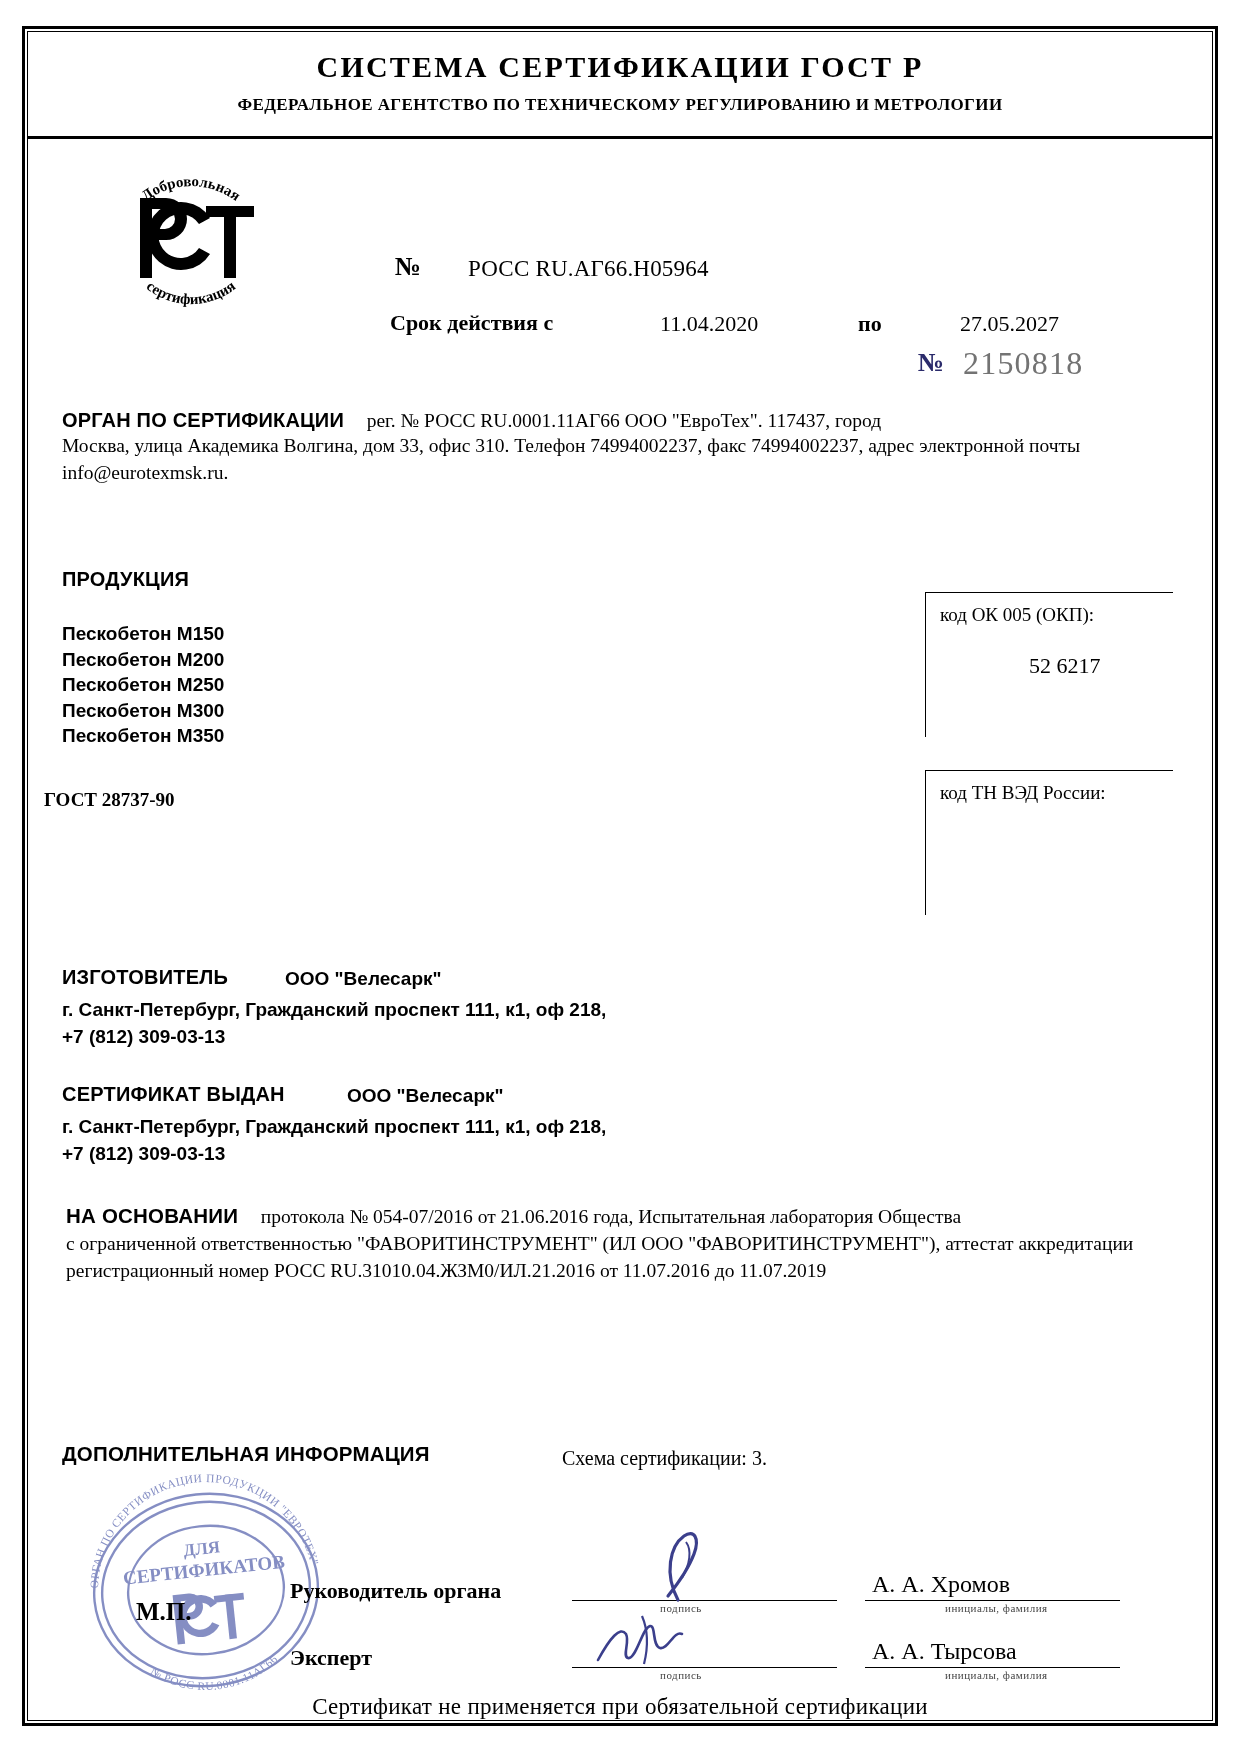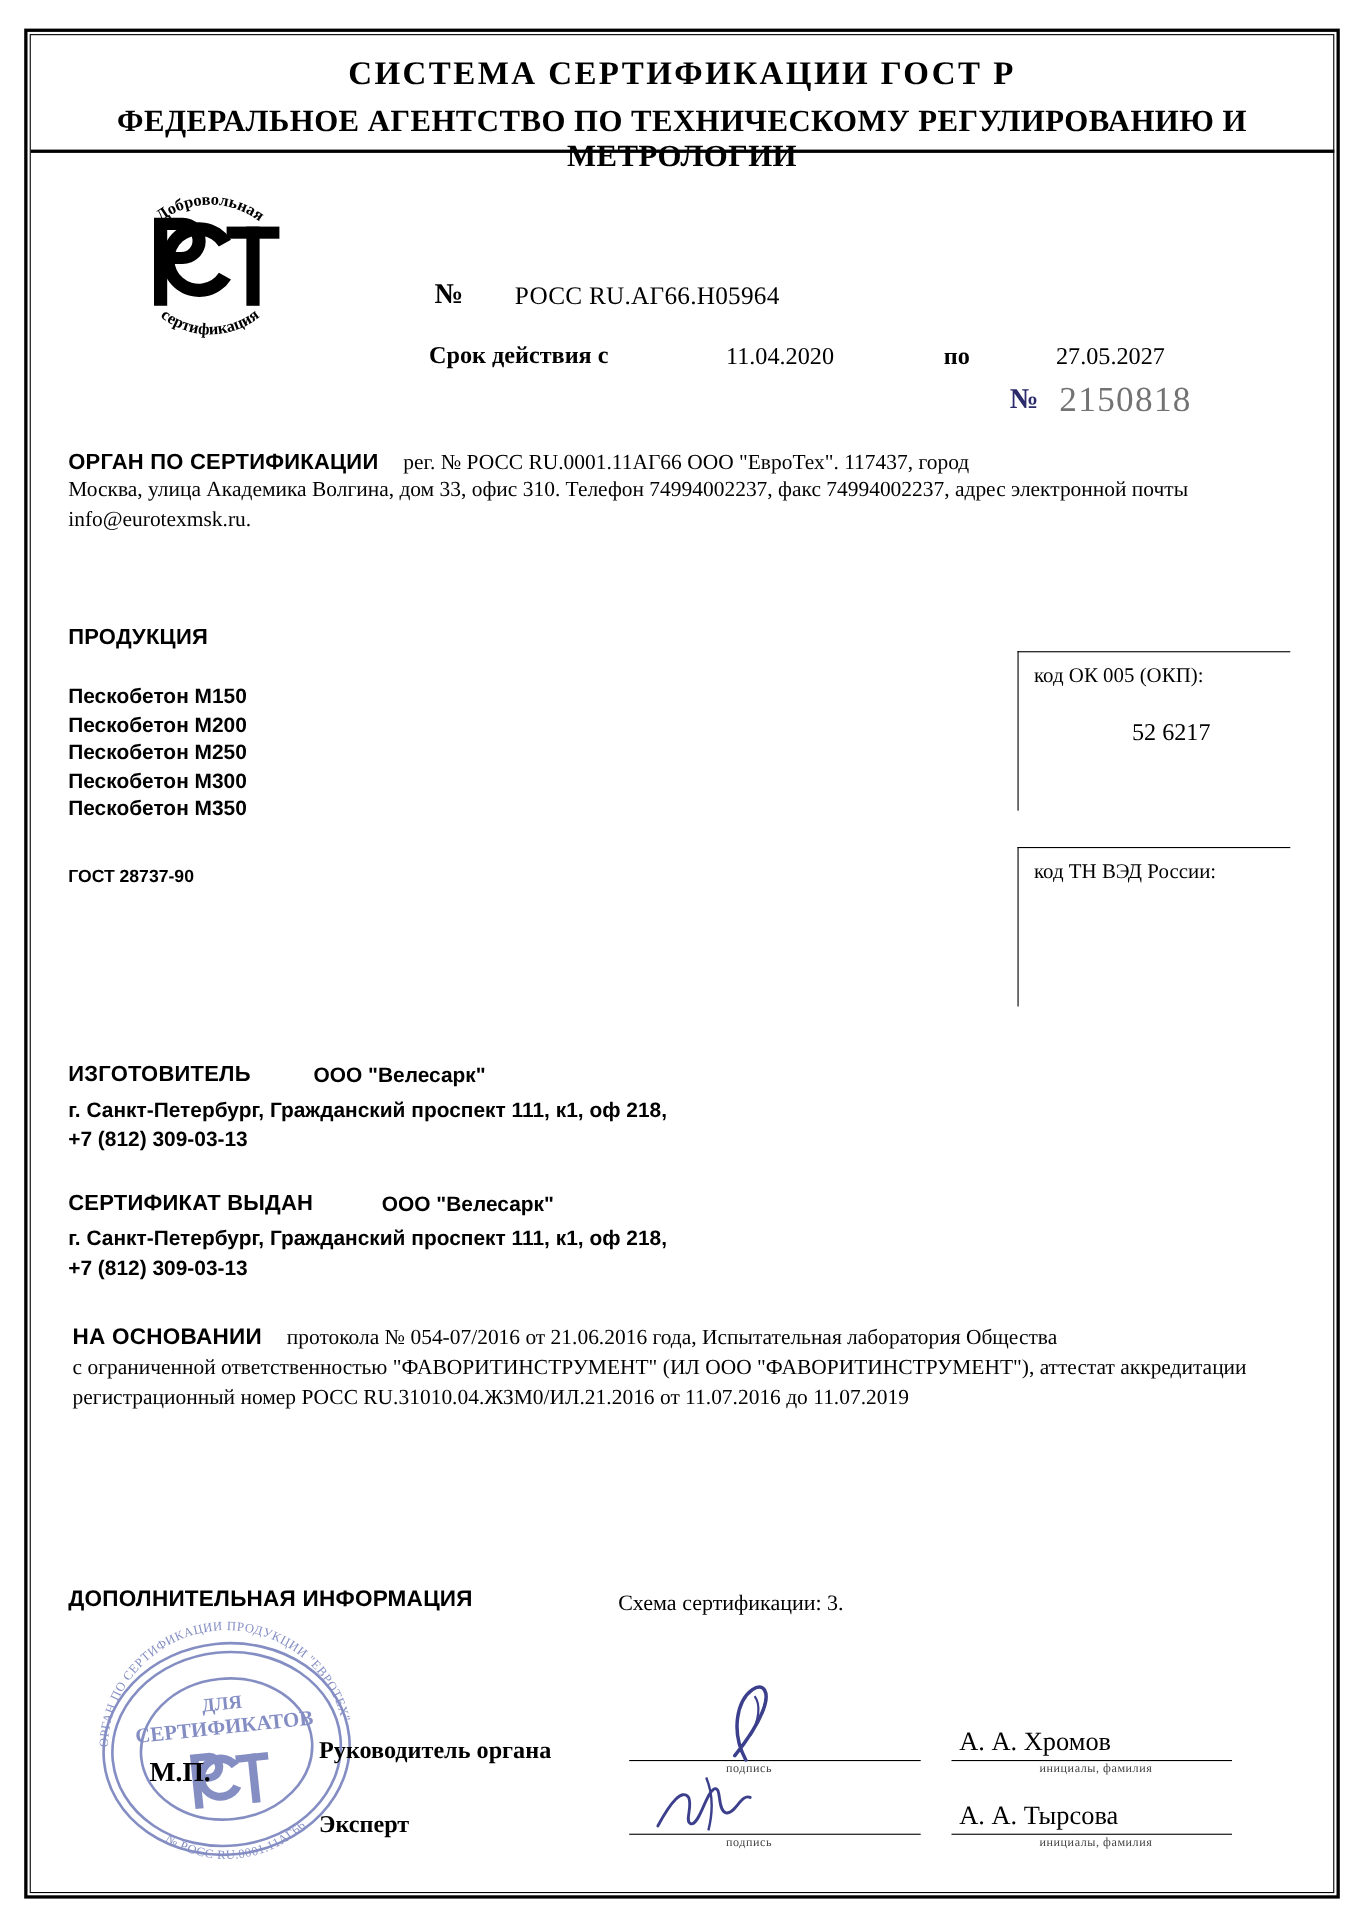--- a/index.html
+++ b/index.html
@@ -51,21 +51,21 @@
     font-family: "Liberation Serif", serif;
     font-weight: bold;
     font-size: 30px;
     letter-spacing: 2.2px;
     margin-top: 18px;
   }
   .head-line2 {
     text-align: center;
     font-family: "Liberation Serif", serif;
     font-weight: bold;
-    font-size: 28px;
+    font-size: 17px;
     letter-spacing: 0.4px;
     margin-top: 11px;
   }
   .header-rule {
     position: absolute;
     left: 28px; top: 136px;
     width: 1185px;
     height: 3px;
     background: #000;
   }
@@ -176,24 +176,24 @@
     margin-top: 20px;
   }
 
   .conform-label {
     position: absolute;
     left: 62px; top: 748px;
     font-size: 20.5px;
   }
   .conform-doc {
     position: absolute;
-    left: 62px; top: 789px;
-    font-family: Liberation Sans, sans-serif;
-    font-weight: bold;
-    font-size: 16px;
+    left: 44px; top: 789px;
+    font-family: Liberation Serif, serif;
+    font-weight: bold;
+    font-size: 19px;
   }
 
   
   .code-box-1 {
     position: absolute;
     left: 925px; top: 592px;
     width: 248px;
     height: 145px;
     border-left: 1.5px solid #000;
     border-top: 1.5px solid #000;
@@ -548,14 +548,15 @@
       <path d="M 66,14 C 72,22 70,36 62,50" stroke="#3b3f8c" stroke-width="2" fill="none"></path>
     </svg>
   </div>
   <div class="sig-ink" style="left:590px; top:1608px;">
     <svg width="130" height="70" viewBox="0 0 130 70">
       <path d="M 8,52 C 20,30 30,18 36,26 C 40,34 32,48 38,50 C 46,52 52,20 60,18 C 66,17 62,38 70,40 C 78,42 84,22 92,26" stroke="#3b3f8c" stroke-width="2.6" fill="none" stroke-linecap="round"></path>
       <path d="M 52,8 C 58,22 58,40 54,56" stroke="#3b3f8c" stroke-width="2.2" fill="none"></path>
     </svg>
   </div>
 
+  <div class="footer-note">Сертификат не применяется при обязательной сертификации</div>
 
 </div>
 
 </body></html>

